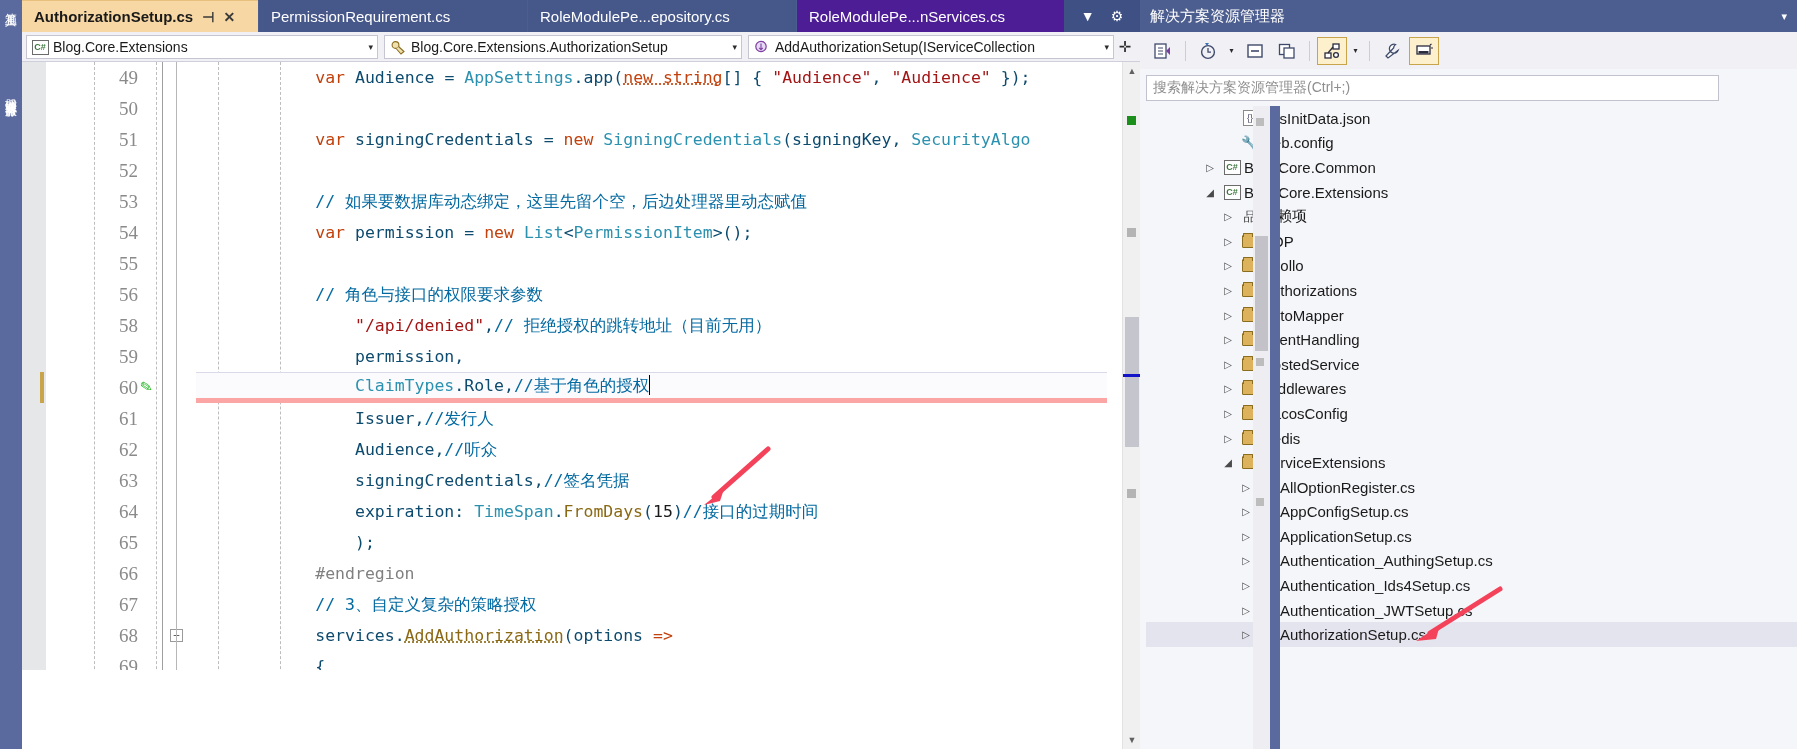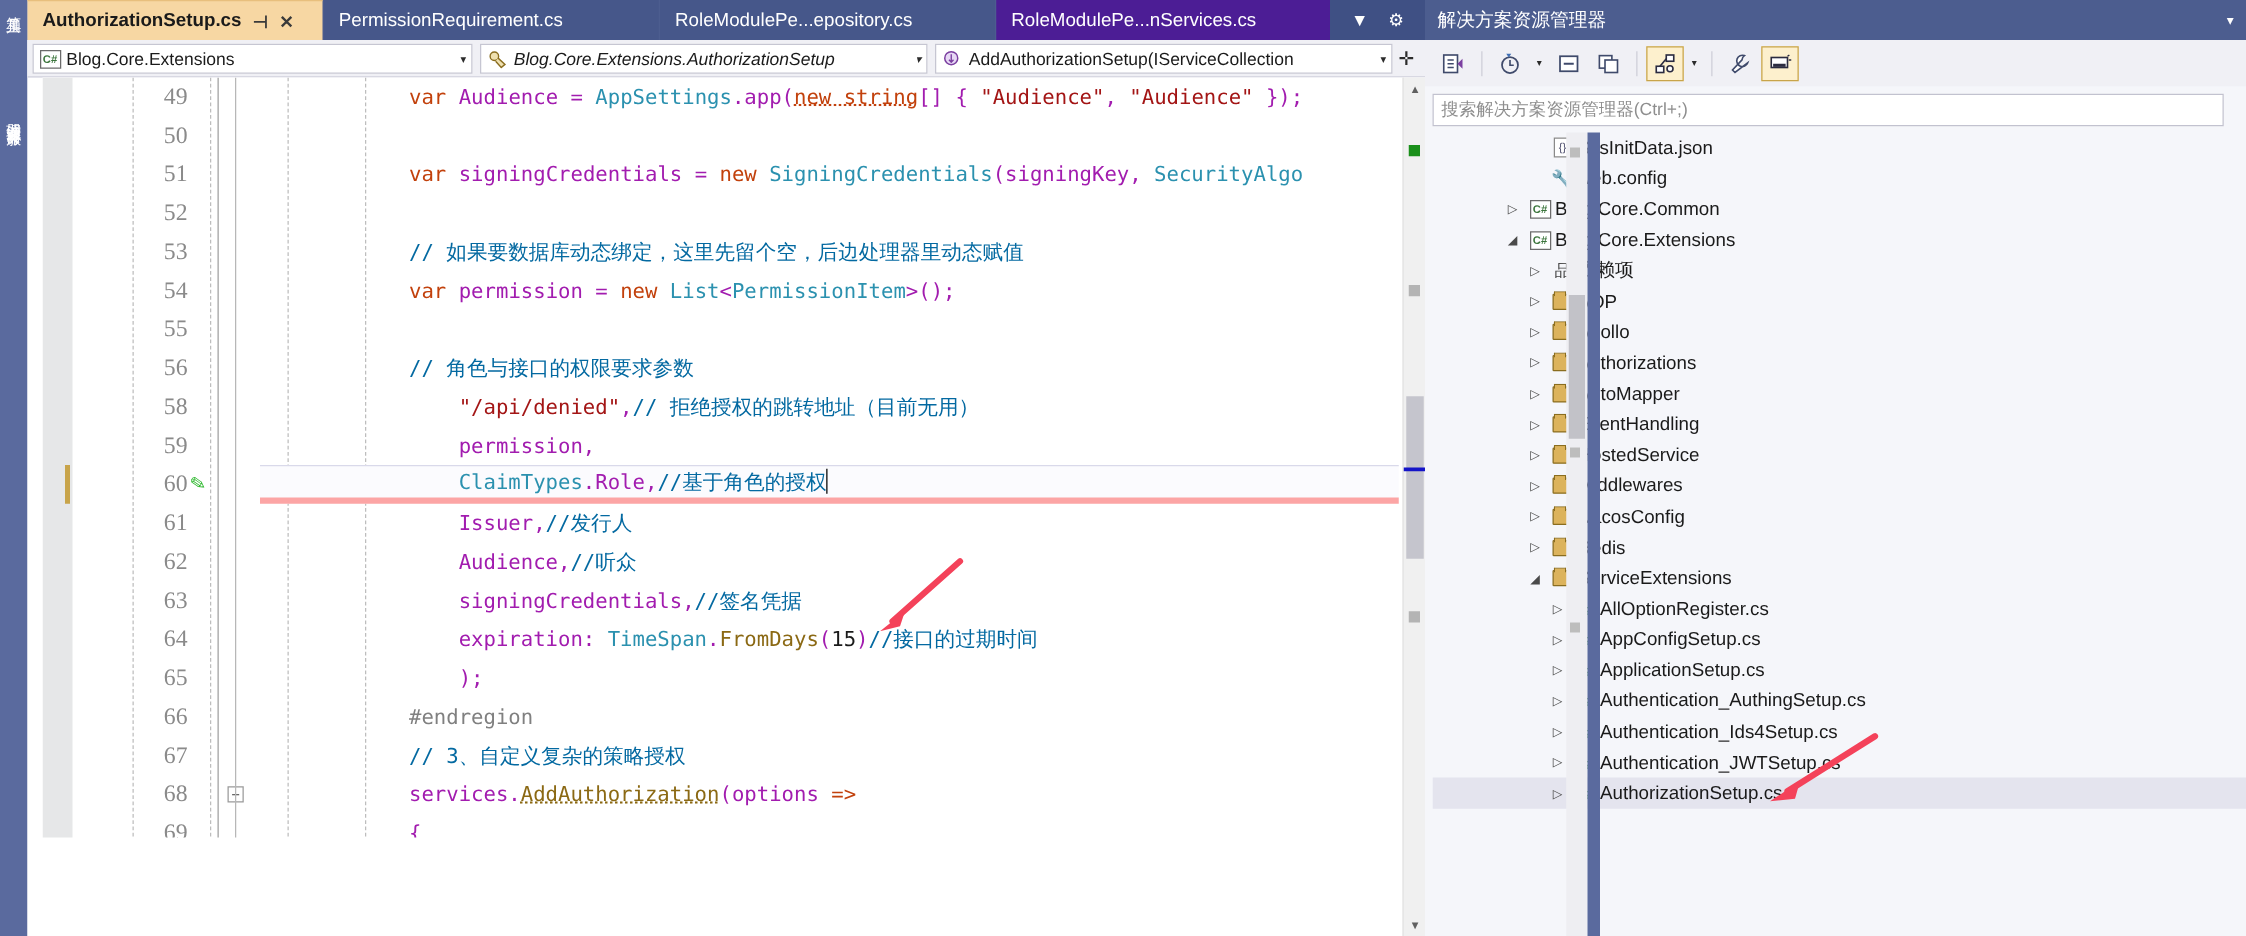--- a/index.html
+++ b/index.html
@@ -76,35 +76,35 @@
     background: #f0f0f5;
     border-bottom: 1px solid #cfcfdc;
   }
   .nav-combo {
     position: absolute; top: 3px; height: 24px;
     background: #ffffff; border: 1px solid #c6c6d2;
     display: flex; align-items: center; padding: 0 4px 0 4px;
     font-size: 14px; color: #1a1a1a; white-space: nowrap; overflow: hidden;
   }
   .nc0 { left: 4px;   width: 352px; }
-  .nc1 { left: 362px; width: 358px; font-style: italic; }
+  .nc1 { left: 362px; width: 358px; }
   .nc2 { left: 726px; width: 366px; }
   .nc-icon { width: 18px; height: 16px; margin-right: 4px; flex: 0 0 auto;
              display: flex; align-items: center; justify-content: center; }
   .nc-text { flex: 1 1 auto; overflow: hidden; text-overflow: clip; }
   .nc-caret { flex: 0 0 auto; font-size: 9px; color: #2b2b2b; padding-left: 4px; }
   .nav-split {
     position: absolute; right: 4px; top: 4px; width: 22px; height: 22px;
     display: flex; align-items: center; justify-content: center;
     font-size: 15px; color: #2b2b2b; cursor: pointer;
   }
 
   
   .code-area {
-    position: absolute; left: 12px; top: 62px; width: 1118px; height: 608px;
+    position: absolute; left: 0; top: 62px; width: 1118px; height: 608px;
     background: #ffffff;
     overflow: hidden;
     padding-left: 20px;
   }
   .indicator-margin {
     position: absolute; left: 0; top: 0; width: 24px; height: 687px;
     background: #e6e7e8;
   }
   .fold-margin {
     position: absolute; left: 140px; top: 0; width: 34px; height: 687px;
@@ -141,21 +141,21 @@
   .g4 { left: 258px; }
 
   
   .t-kw   { color: #c2410c; }
   .t-type { color: #2b91af; }
   .t-str  { color: #a31515; }
   .t-cmt  { color: #0369a1; }
   .t-num  { color: #1a1a1a; }
   .t-pp   { color: #808080; }
   .t-mem  { color: #8b6914; }
-  .t-id   { color: #a21caf; }
+  .t-id   { color: #0c4a6e; }
   .t-un   { text-decoration: underline; text-decoration-style: dotted; }
 
   
   .caret {
     display: inline-block; width: 1px; height: 20px;
     background: #000000; vertical-align: -4px;
   }
   
   .edit-mark {
     position: absolute; left: 18px; width: 4px; height: 31px;
@@ -226,21 +226,21 @@
     width: 30px; height: 28px; display: flex; align-items: center;
     justify-content: center; cursor: pointer; color: #2b2b40;
   }
   .se-tb-btn.hot { background: #fdf0cd; border: 1px solid #c8a44a; }
   .se-tb-caret { width: 13px; height: 28px; display: flex; align-items: center;
                  justify-content: center; font-size: 8px; cursor: pointer;
                  color: #2b2b2b; }
   .se-tb-sep { width: 1px; height: 20px; background: #cdcdd8; margin: 0 5px; }
 
   .se-search {
-    position: absolute; left: 6px; top: 75px; width: 633px; height: 26px;
+    position: absolute; left: 6px; top: 75px; width: 573px; height: 26px;
     background: #ffffff; border: 1px solid #c2c2cf;
     display: flex; align-items: center; padding: 0 6px;
     font-size: 14px; color: #8e8e8e;
   }
 
   .se-tree {
     position: absolute; left: 6px; top: 106px; width: 651px; height: 643px;
     overflow: hidden;
   }
   .tnode {

